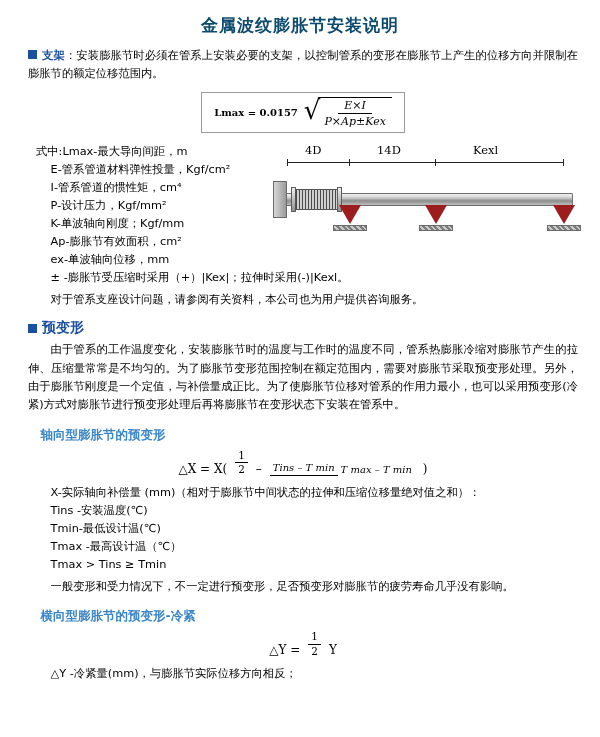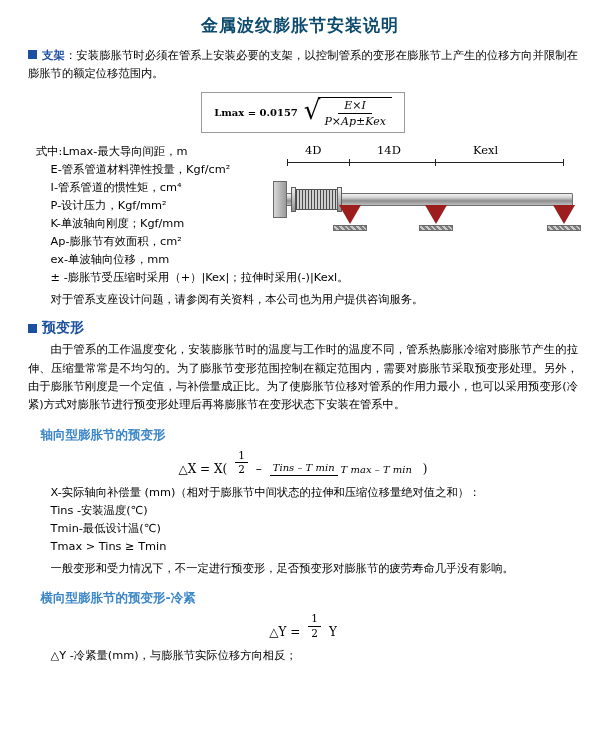--- a/index.html
+++ b/index.html
@@ -383,20 +383,21 @@
         </span>
         <span>)</span>
       </span>
     </div>
 
 
     <div class="def-list">
       <div class="def-item">X-实际轴向补偿量 (mm)（相对于膨胀节中间状态的拉伸和压缩位移量绝对值之和）：</div>
       <div class="def-item">Tins -安装温度(℃)</div>
       <div class="def-item">Tmin-最低设计温(℃)</div>
+      <div class="def-item">Tmax -最高设计温（℃）</div>
       <div class="def-item">Tmax &gt; Tins ≥ Tmin</div>
     </div>
 
     <div class="para">一般变形和受力情况下，不一定进行预变形，足否预变形对膨胀节的疲劳寿命几乎没有影响。</div>
 
     <div class="sub-head">横向型膨胀节的预变形-冷紧</div>
 
     <div class="eq-center">
       <span class="eq-inline">
         <span>△Y =</span>

